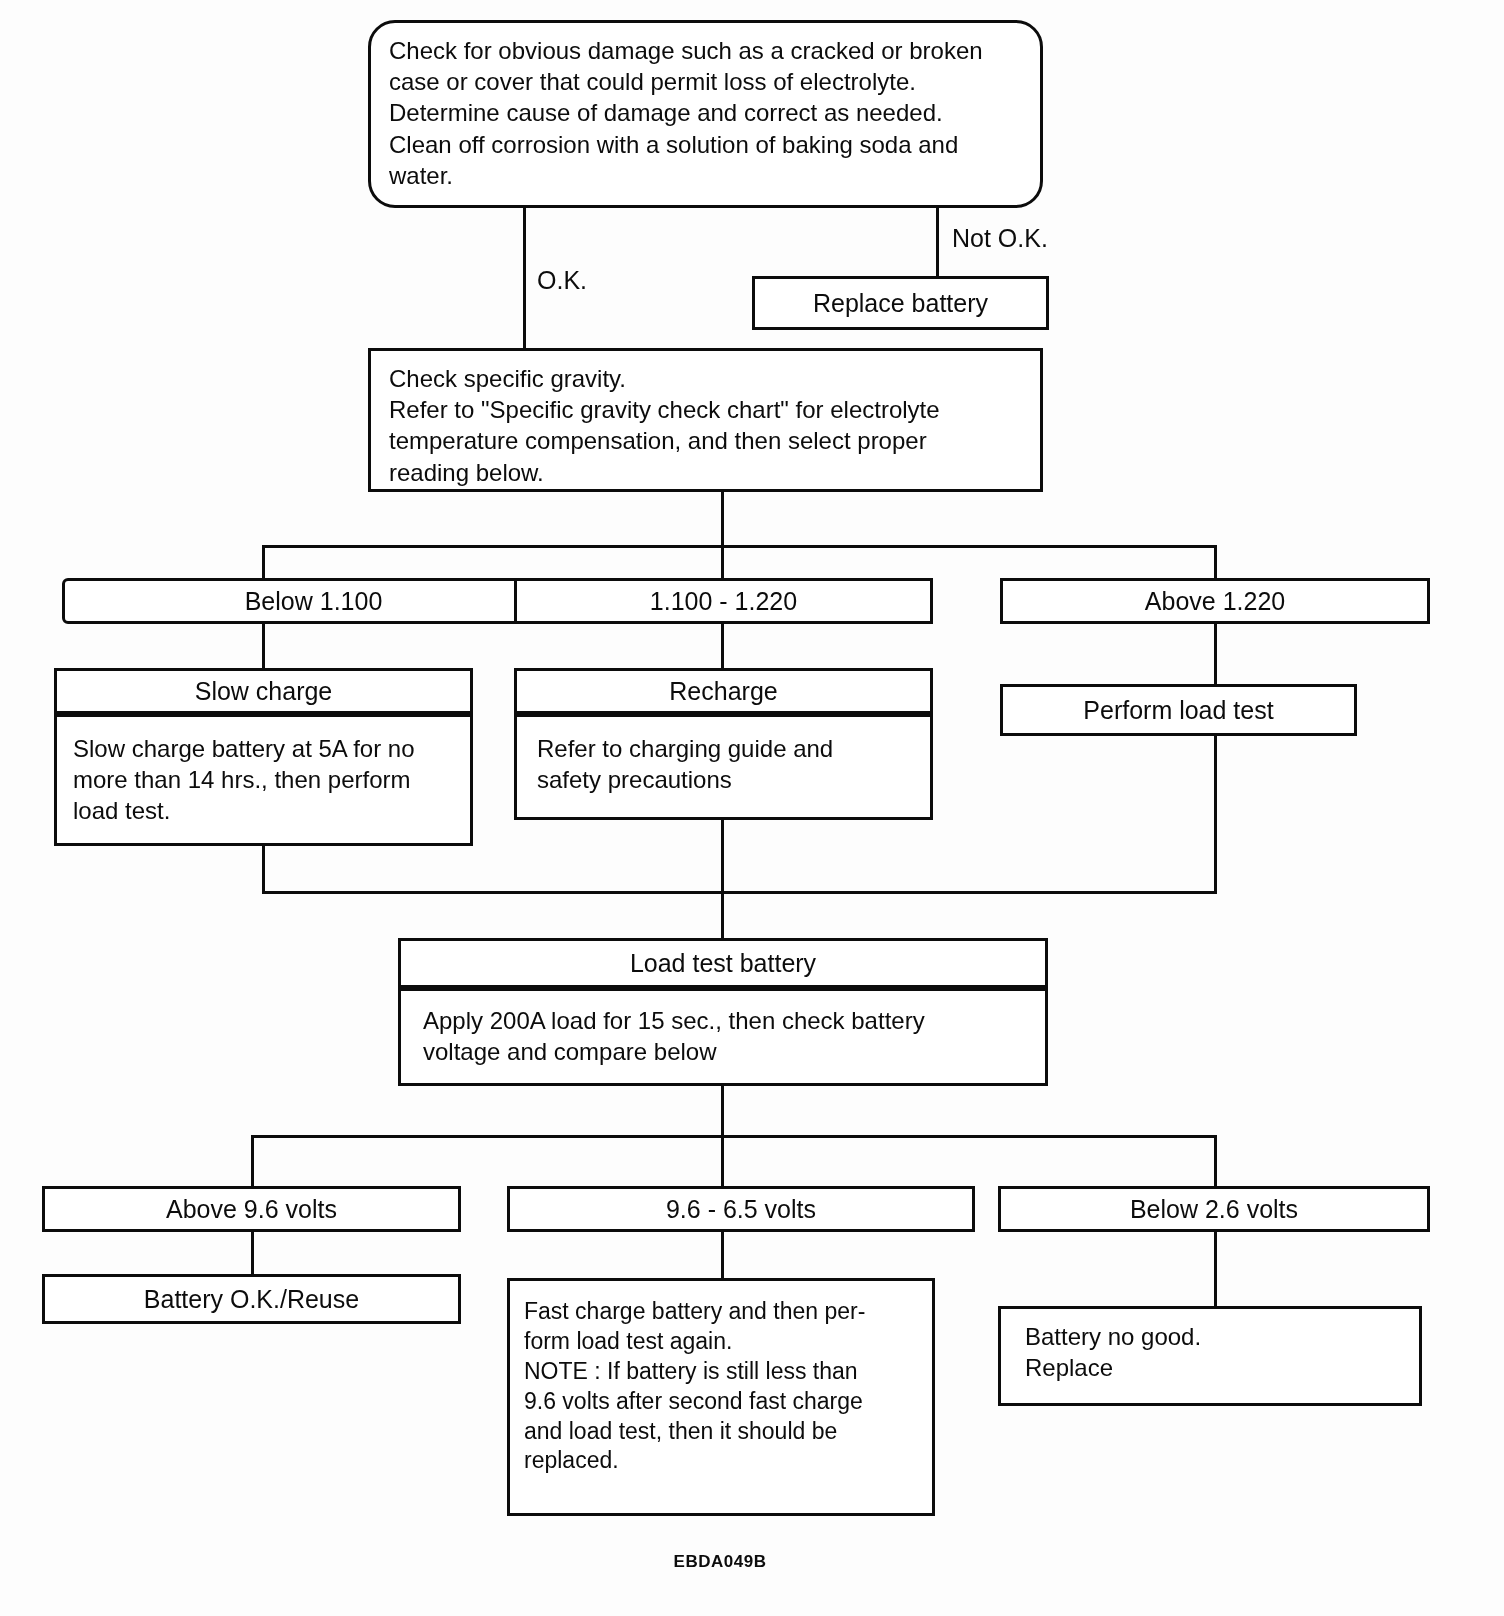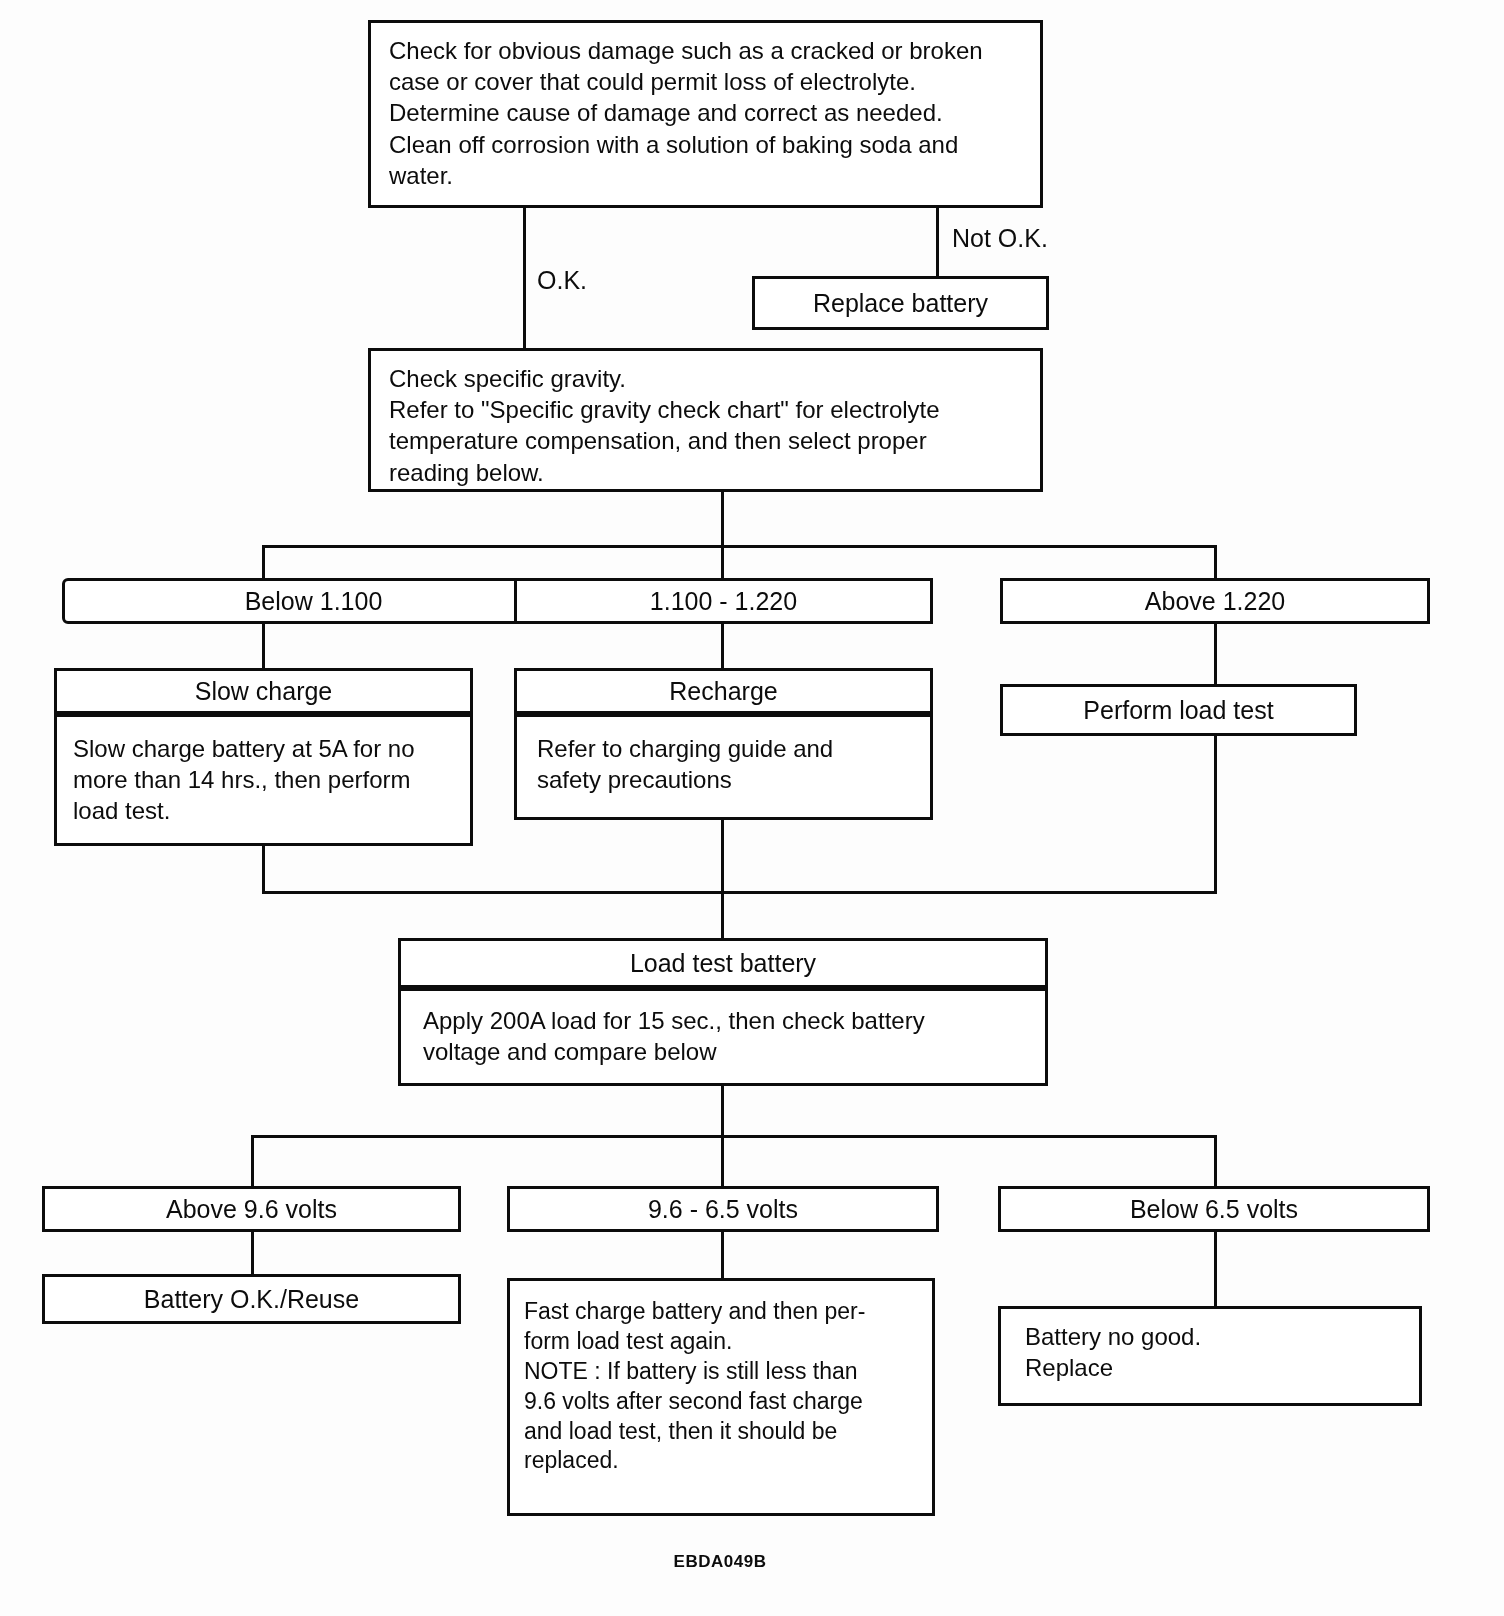--- a/index.html
+++ b/index.html
@@ -27,21 +27,21 @@
   .vline { position: absolute; width: 3px; background: #0c0c0c; }
   .hline { position: absolute; height: 3px; background: #0c0c0c; }
   .flabel { position: absolute; font-size: 25px; white-space: nowrap; }
   .figcode { position: absolute; font-size: 17px; font-weight: bold; letter-spacing: 0.5px; text-align: center; }
 </style>
 </head>
 <body>
 
 <div class="canvas">
 
-  <div class="fbox pad" style="left:368px; top:20px; width:675px; height:188px;">Check for obvious damage such as a cracked or broken
+  <div class="fbox pad" style="left:368px; top:20px; width:675px; height:188px;border-radius:27px;">Check for obvious damage such as a cracked or broken
 case or cover that could permit loss of electrolyte.
 Determine cause of damage and correct as needed.
 Clean off corrosion with a solution of baking soda and
 water.</div>
 
   <div class="vline" style="left:523px; top:206px; height:144px;"></div>
   <div class="flabel" style="left:537px; top:266px;">O.K.</div>
 
   <div class="vline" style="left:936px; top:206px; height:72px;"></div>
   <div class="flabel" style="left:952px; top:224px;">Not O.K.</div>
@@ -85,22 +85,22 @@
   <div class="fbox" style="left:398px; top:988px; width:650px; height:98px; padding:14px 22px;">Apply 200A load for 15 sec., then check battery
 voltage and compare below</div>
 
   <div class="vline" style="left:721px; top:1086px; height:52px;"></div>
   <div class="hline" style="left:251px; top:1135px; width:966px;"></div>
   <div class="vline" style="left:251px; top:1135px; height:51px;"></div>
   <div class="vline" style="left:721px; top:1135px; height:51px;"></div>
   <div class="vline" style="left:1214px; top:1135px; height:51px;"></div>
 
   <div class="fbox center" style="left:42px; top:1186px; width:419px; height:46px;">Above 9.6 volts</div>
-  <div class="fbox center" style="left:507px; top:1186px; width:432px; height:46px;text-align:center;">9.6 - 6.5 volts</div>
-  <div class="fbox center" style="left:998px; top:1186px; width:432px; height:46px;">Below 6.5 volts</div>
+  <div class="fbox center" style="left:507px; top:1186px; width:468px; height:46px;text-align:center;">9.6 - 6.5 volts</div>
+  <div class="fbox center" style="left:998px; top:1186px; width:432px; height:46px;">Below 2.6 volts</div>
 
   <div class="vline" style="left:251px; top:1232px; height:42px;"></div>
   <div class="vline" style="left:721px; top:1232px; height:46px;"></div>
   <div class="vline" style="left:1214px; top:1232px; height:74px;"></div>
 
   <div class="fbox center" style="left:42px; top:1274px; width:419px; height:50px;">Battery O.K./Reuse</div>
   <div class="fbox" style="left:507px; top:1278px; width:428px; height:238px; padding:16px 14px; font-size:23px;">Fast charge battery and then per-
 form load test again.
 NOTE : If battery is still less than
 9.6 volts after second fast charge

